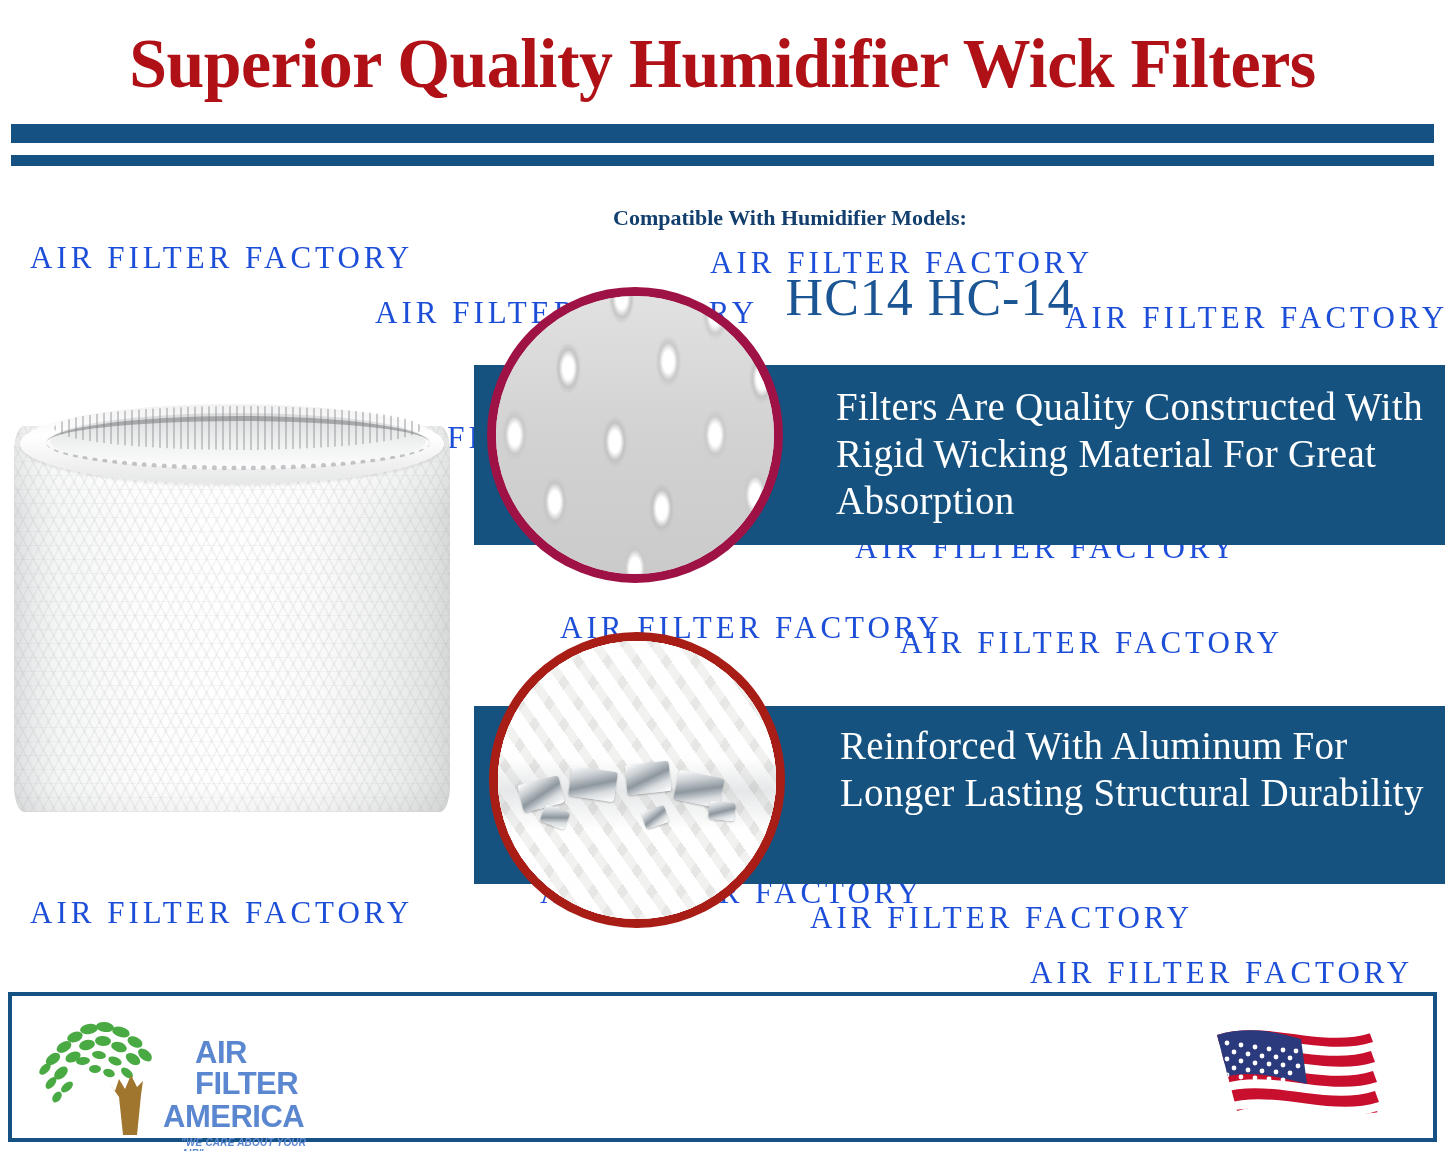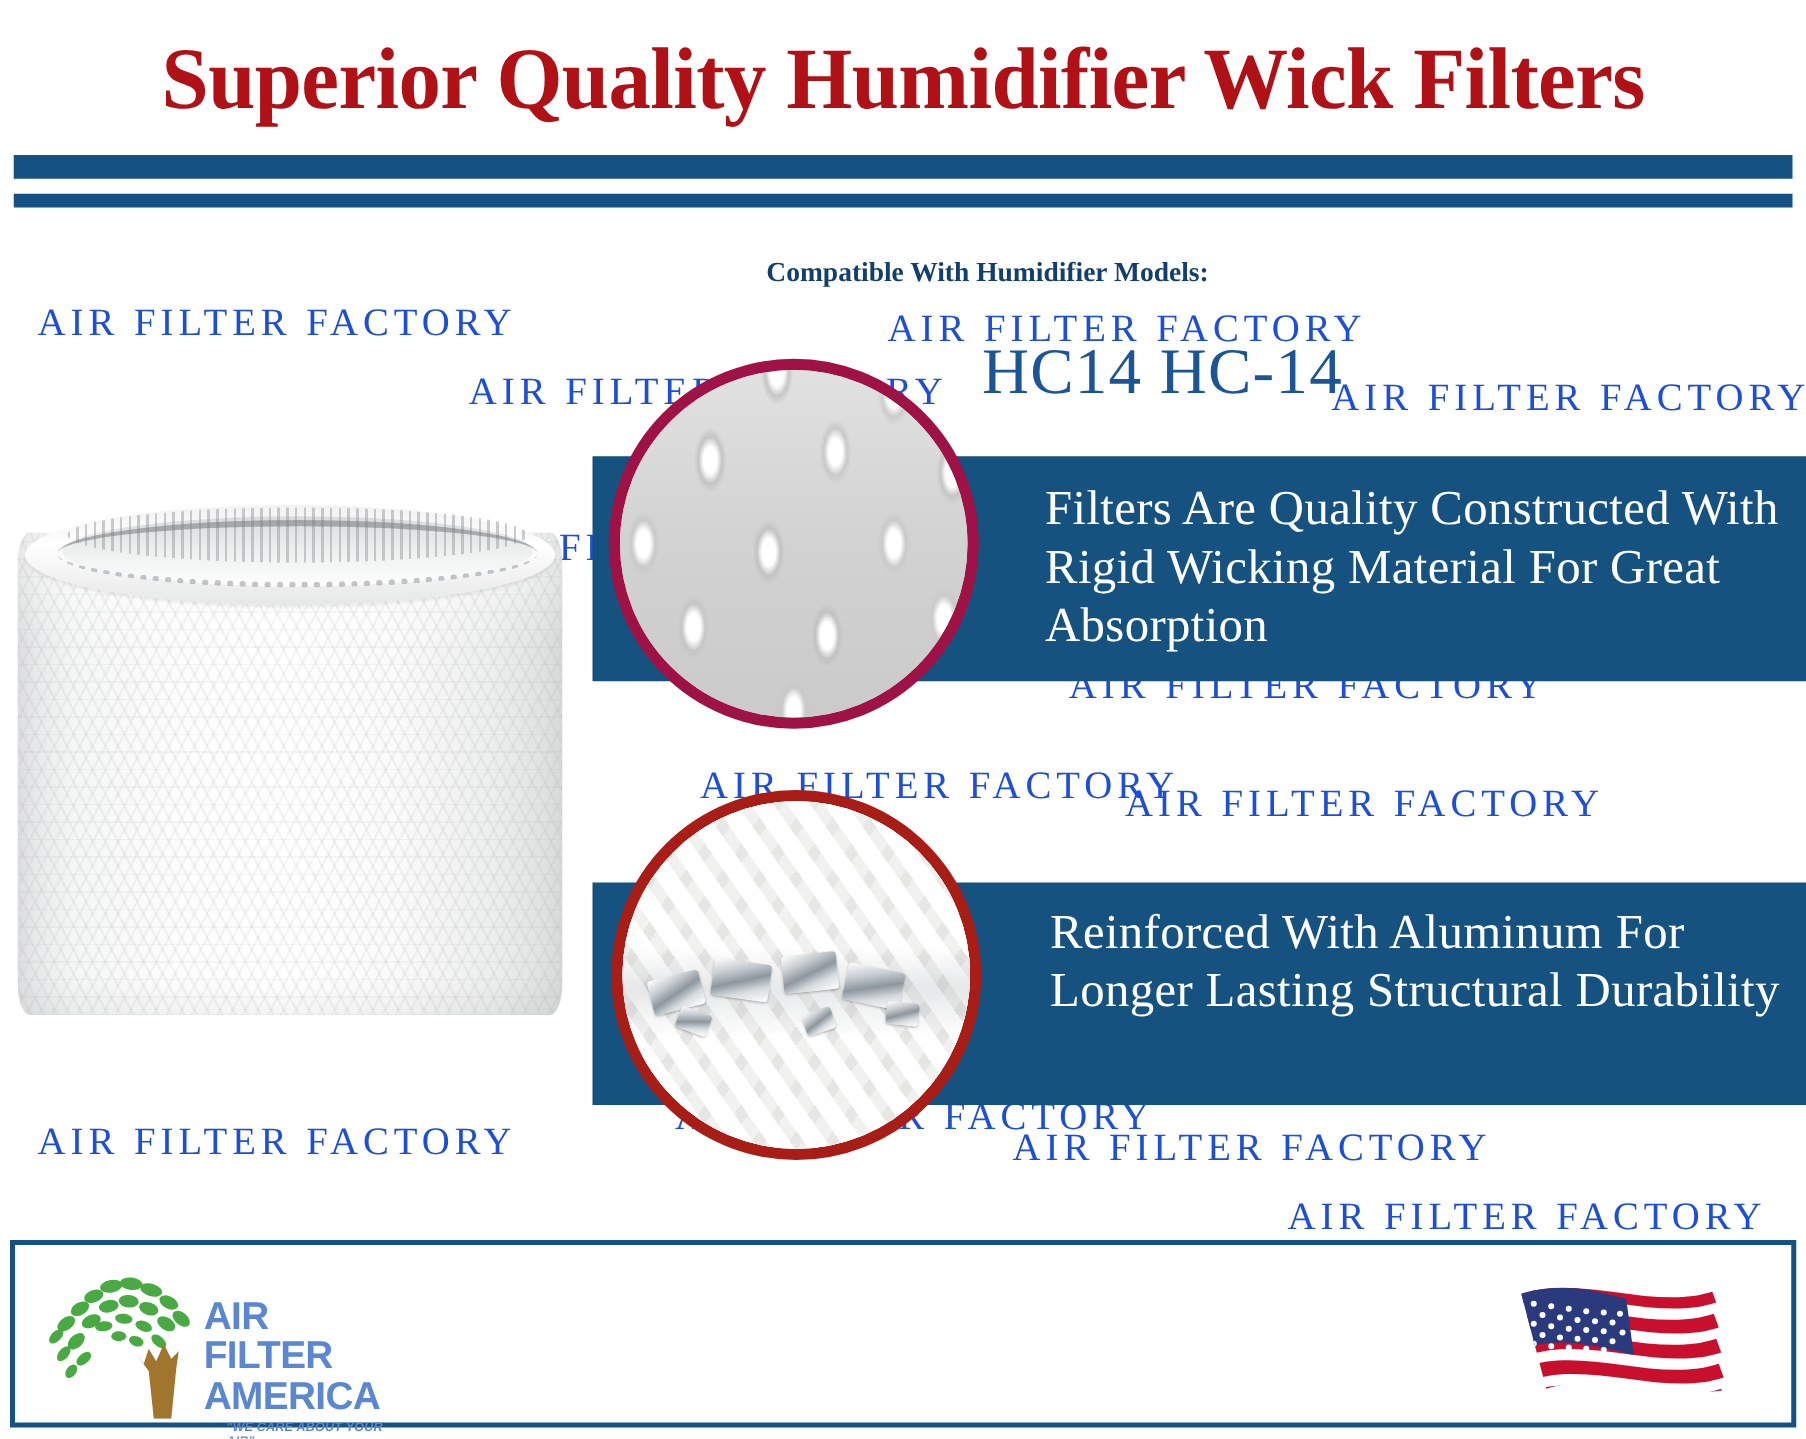--- a/index.html
+++ b/index.html
@@ -259,21 +259,21 @@
     left: 128px; top: 20px;
     width: 160px;
   }
   .logo-line {
     font-family: "Liberation Sans", sans-serif;
     font-weight: bold;
     color: #5b87d0;
     line-height: 1;
     text-shadow: 0 1px 0 rgba(255,255,255,0.6);
   }
-  #logo-line1 { font-size: 31px; letter-spacing: -0.5px; }
+  #logo-line1 { font-size: 31px; letter-spacing: -0.5px; margin-left: 32px; }
   #logo-line2 { font-size: 31px; letter-spacing: -0.5px; margin-top: 2px; }
   #logo-tagline {
     font-family: "Liberation Sans", sans-serif;
     font-style: italic;
     font-weight: bold;
     font-size: 10px;
     color: #5b87d0;
     margin-top: 5px;
     margin-left: 18px;
     letter-spacing: 0.2px;

